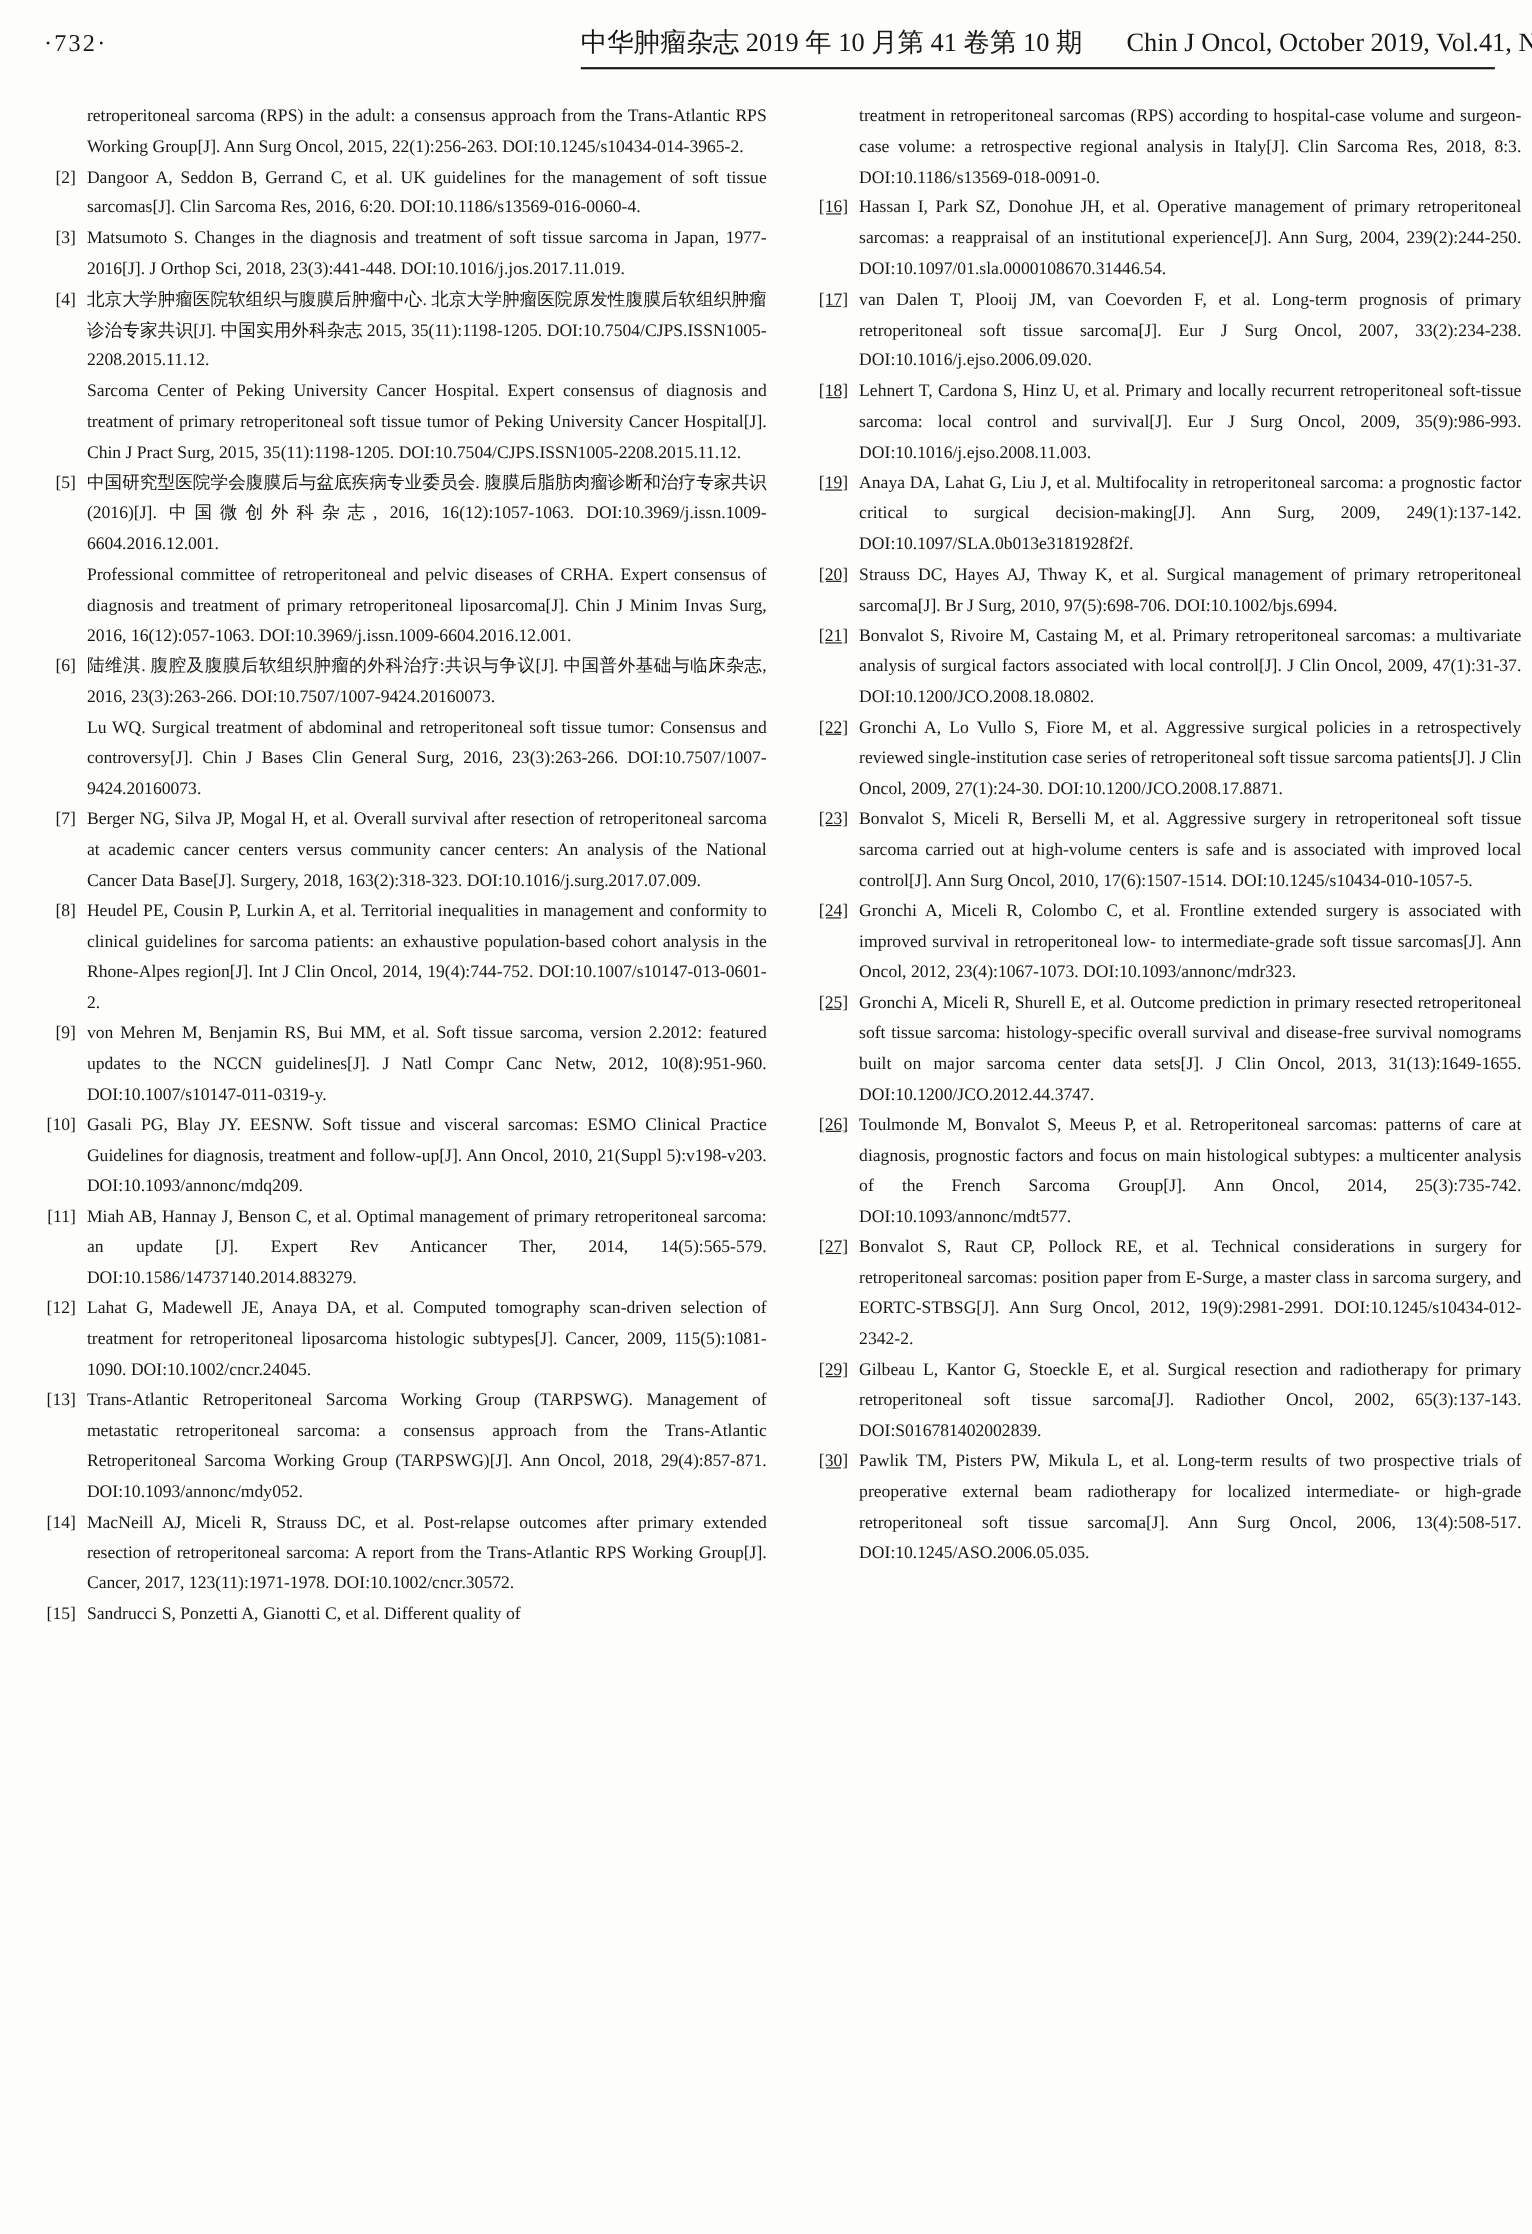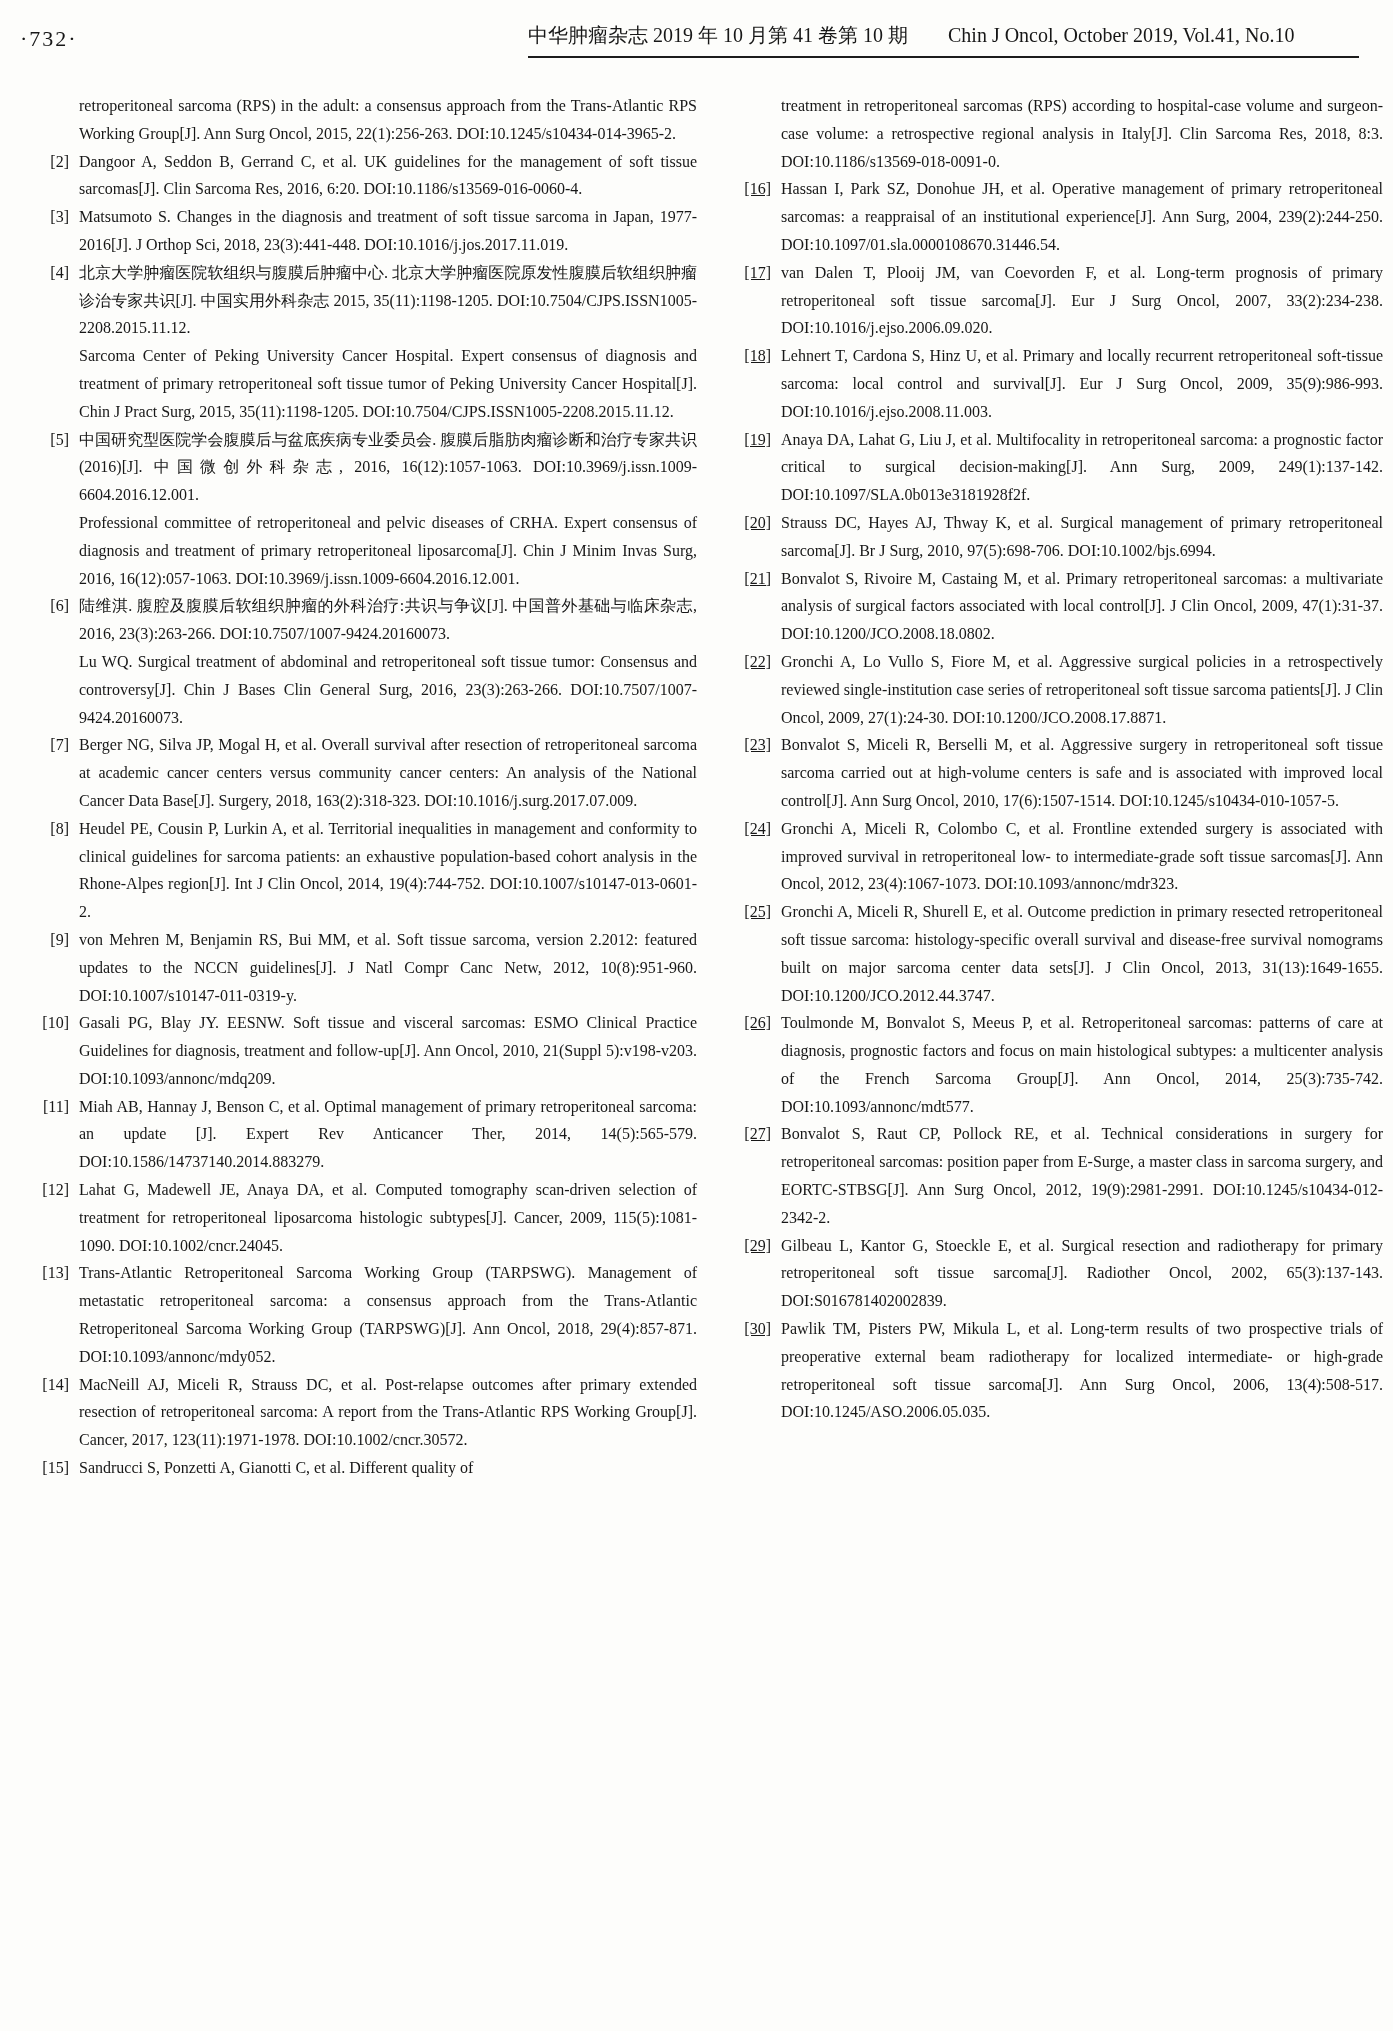--- a/index.html
+++ b/index.html
@@ -8,31 +8,31 @@
     height: 2031px;
     position: relative;
     background: #fdfdfb;
     color: #171717;
     font-family: "Liberation Serif", "DejaVu Serif", serif;
     overflow: hidden;
   }
   
   .pagenum {
     position: absolute;
-    left: 20px;
+    left: 40px;
     top: 26px;
     font-size: 22px;
     letter-spacing: 2px;
   }
   .journal-line {
     position: absolute;
     left: 528px;
     top: 22px;
     width: 831px;
-    font-size: 20px;
+    font-size: 24px;
     white-space: nowrap;
     border-bottom: 2px solid #1c1c1c;
     padding-bottom: 7px;
     display: flex;
     gap: 40px;
     align-items: baseline;
   }
   
   .col {
     position: absolute;

